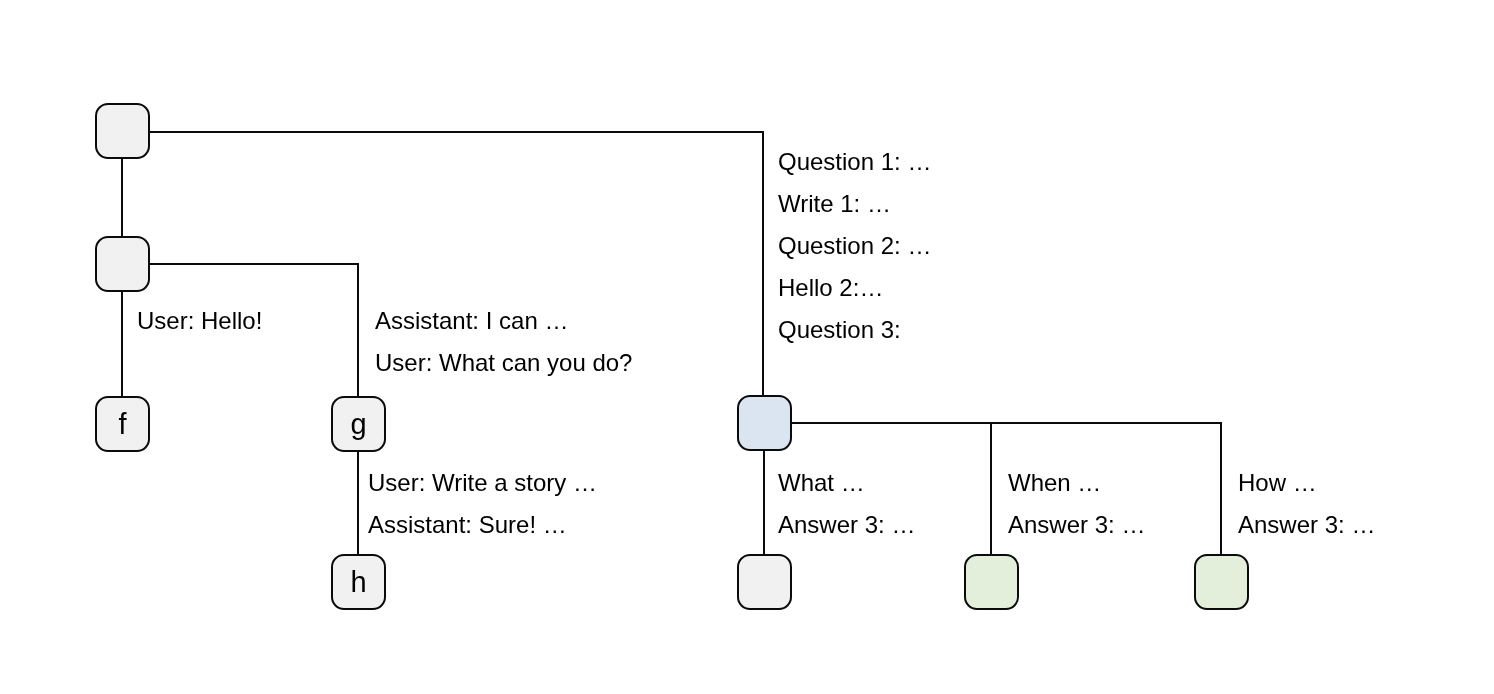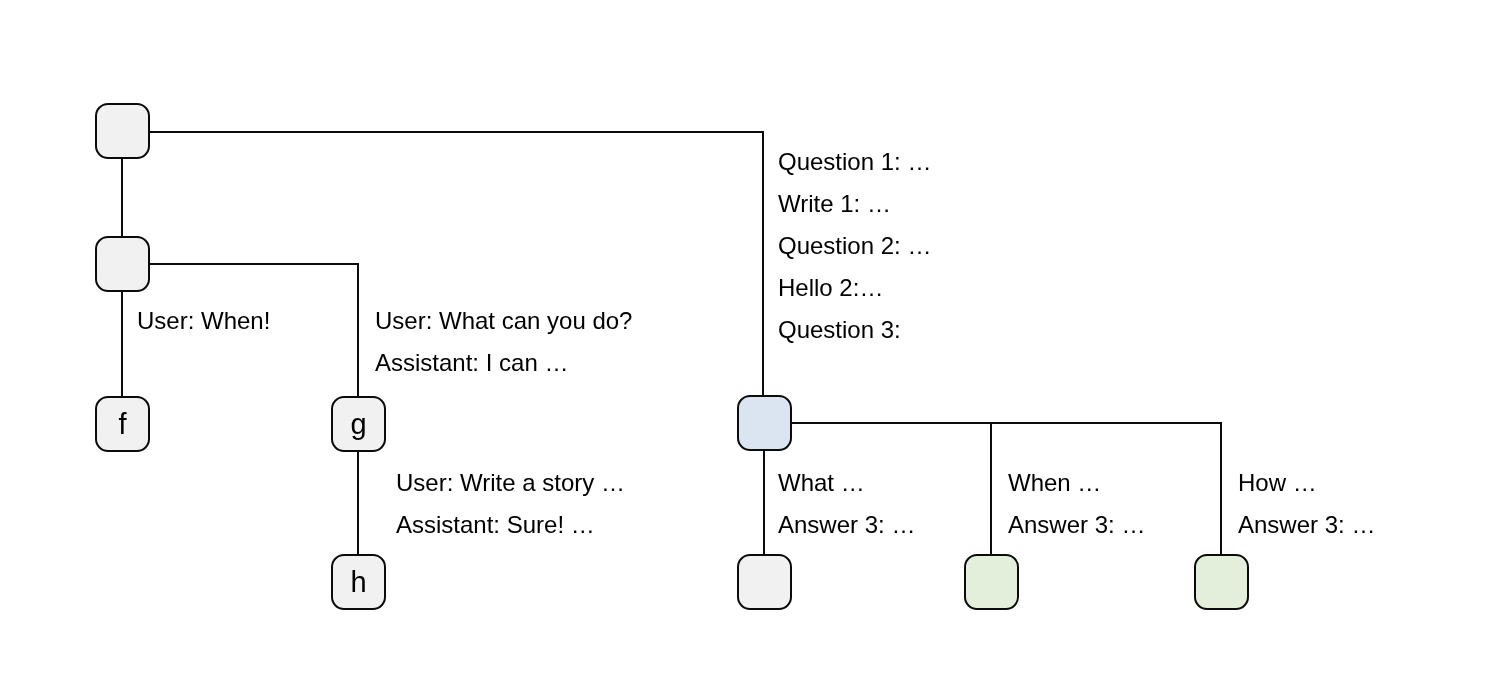--- a/index.html
+++ b/index.html
@@ -88,29 +88,29 @@
     </div>
   <div class="node fill-green" style="left:964px; top:554px;">
       <span></span>
     </div>
   <div class="node fill-green" style="left:1194px; top:554px;">
       <span></span>
     </div>
 
 
   <div class="lbl" style="left:137px; top:300px;">
-    <div>User: When!</div>
+    <div>User: Hello!</div>
   </div>
 
   <div class="lbl" style="left:375px; top:300px;">
+    <div>Assistant: I can …</div>
     <div>User: What can you do?</div>
-    <div>Assistant: I can …</div>
   </div>
 
-  <div class="lbl" style="left:396px; top:462px;">
+  <div class="lbl" style="left:368px; top:462px;">
     <div>User: Write a story …</div>
     <div>Assistant: Sure! …</div>
   </div>
 
   <div class="lbl" style="left:778px; top:141px;">
     <div>Question 1: …</div>
     <div>Write 1: …</div>
     <div>Question 2: …</div>
     <div>Hello 2:…</div>
     <div>Question 3:</div>

